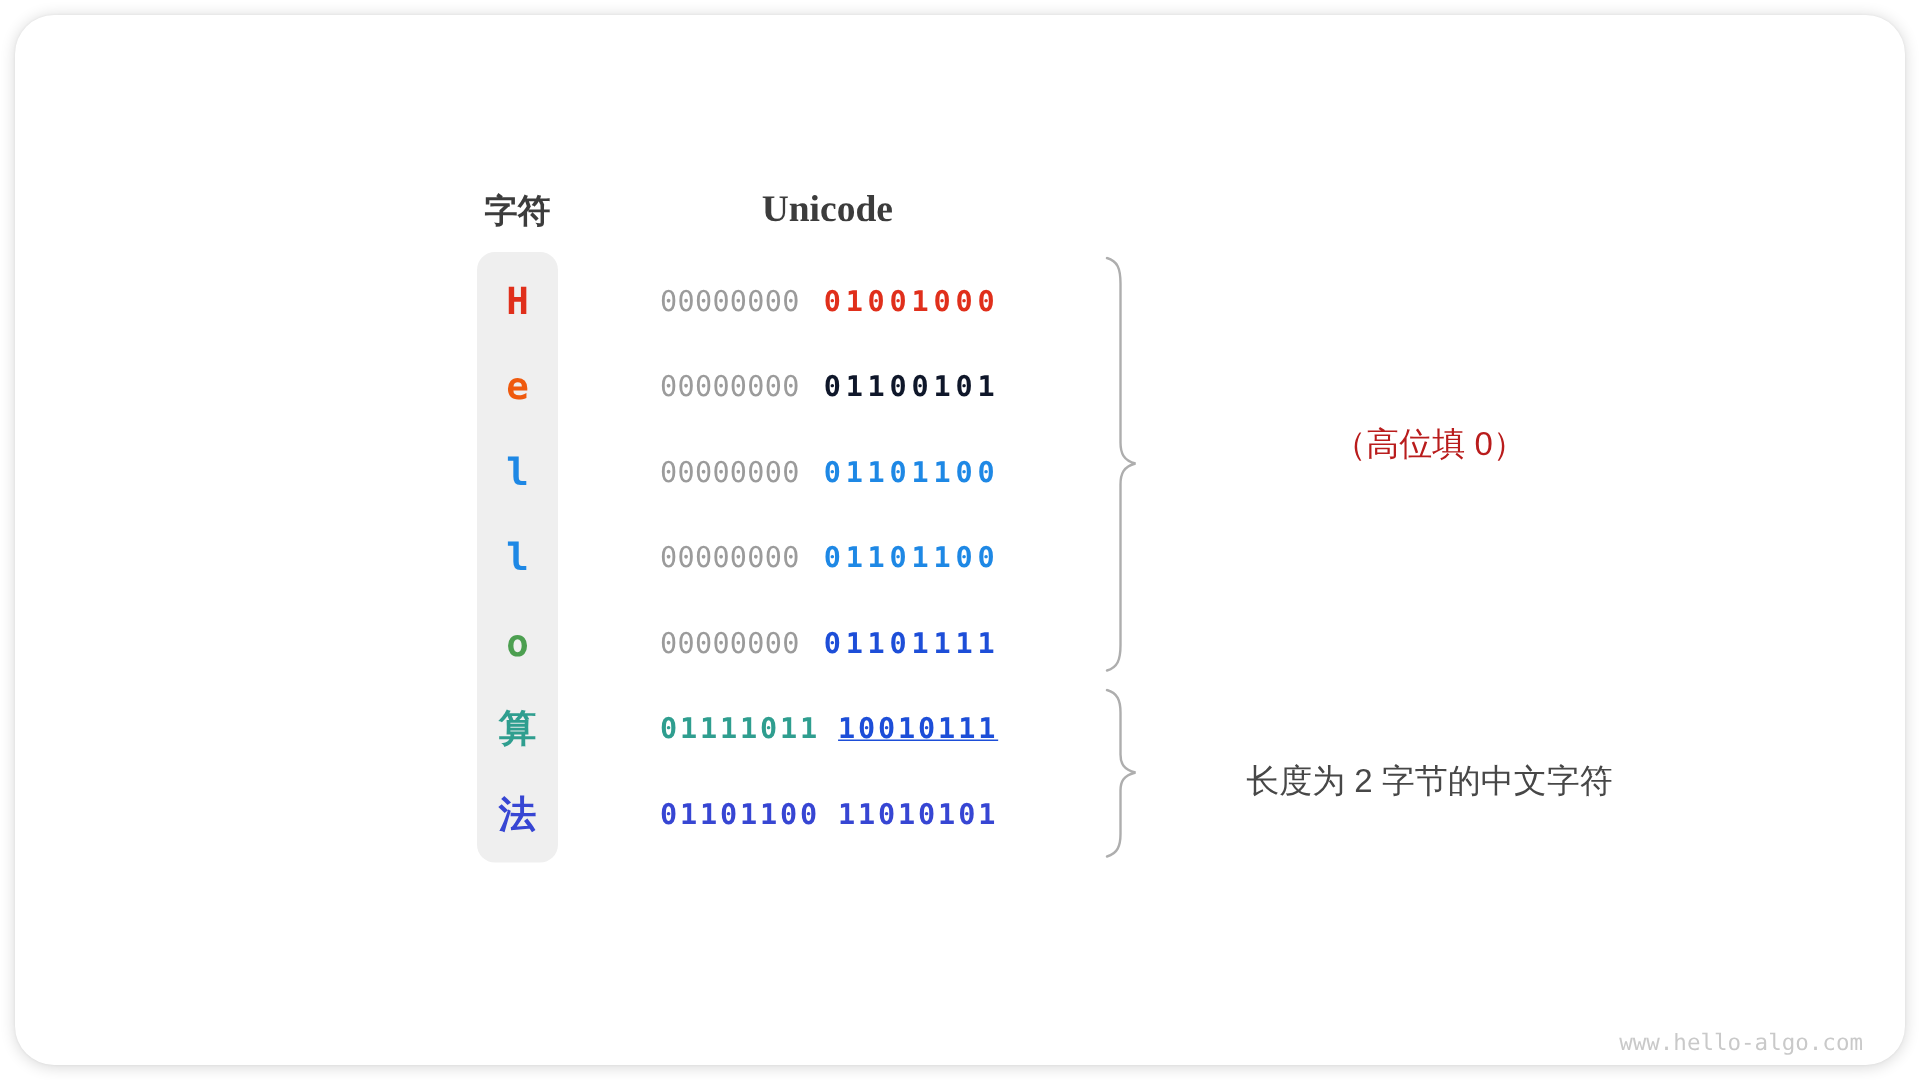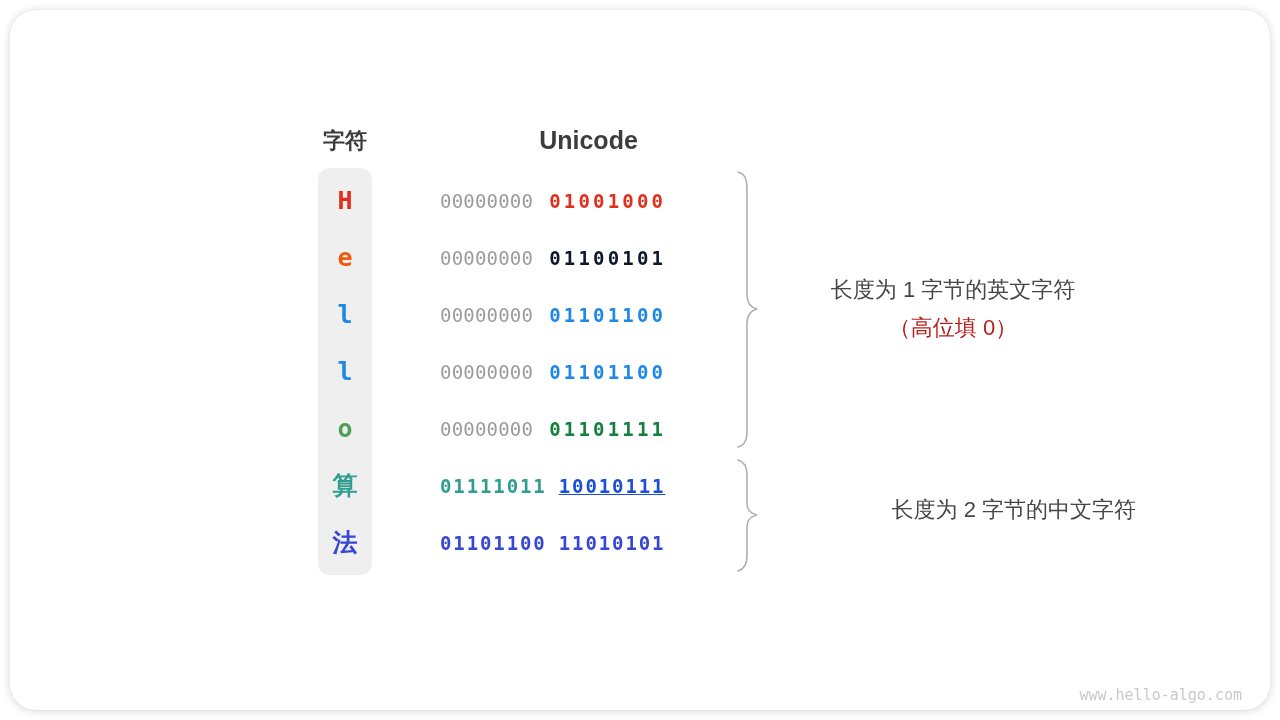--- a/index.html
+++ b/index.html
@@ -9,23 +9,23 @@
     background:#ffffff; border-radius:26px;
     box-shadow:0 1px 10px rgba(0,0,0,0.16), 0 0 2px rgba(0,0,0,0.06);
   }
   .abs{position:absolute;}
   
   .hdr-char{
     left:308px; top:117px; width:54px; height:28px; line-height:28px;
     text-align:center; font-size:22px; font-weight:bold; color:#3c3c3c;
   }
   .hdr-code{
-    left:476px; top:115px; width:205px; height:30px; line-height:30px;
+    left:439px; top:115px; width:205px; height:30px; line-height:30px;
     text-align:center; font-size:25px; font-weight:bold; color:#3c3c3c;
-    font-family:Liberation Sans, sans-serif;
+    font-family:Liberation Serif, serif;
   }
   
   .char-col{
     left:308px; top:158px; width:54px; height:407px;
     background:#efefef; border-radius:12px;
   }
   
   .char-cell{
     left:308px; width:54px; height:32px; line-height:32px; text-align:center;
     font-size:25px; font-weight:bold;
@@ -43,21 +43,21 @@
   
   .brace1{left:726px; top:161px;}
   .brace2{left:726px; top:449px;}
   
   .anno{
     left:760px; width:366px; text-align:center; color:#474747; font-size:22px;
   }
   .anno .line{height:32px; line-height:32px;}
   .anno1{top:264px;}
   .anno1 .sub{margin-top:6px; color:#b91c1c; font-weight:normal;}
-  .anno2{top:484px;text-align:right;}
+  .anno2{top:495px;}
   
   .watermark{
     right:28px; top:676px; font-size:15px; color:#c9c9c9;
     font-family:"DejaVu Sans Mono", monospace;
   }
 </style>
 </head>
 <body>
 
 <div class="card">
@@ -73,37 +73,36 @@
   <div class="abs char-cell t1" style="color: rgb(239, 90, 14);">e</div>
   <div class="abs bin-row t1"><span class="b1" style="color: rgb(155, 155, 155);">00000000</span><span class="b2" style="color: #0f172a;">01100101</span></div>
 
   <div class="abs char-cell t2" style="color: rgb(30, 136, 229);">l</div>
   <div class="abs bin-row t2"><span class="b1" style="color: rgb(155, 155, 155);">00000000</span><span class="b2" style="color: rgb(30, 136, 229);">01101100</span></div>
 
   <div class="abs char-cell t3" style="color: rgb(30, 136, 229);">l</div>
   <div class="abs bin-row t3"><span class="b1" style="color: rgb(155, 155, 155);">00000000</span><span class="b2" style="color: rgb(30, 136, 229);">01101100</span></div>
 
   <div class="abs char-cell t4" style="color: rgb(76, 159, 80);">o</div>
-  <div class="abs bin-row t4"><span class="b1" style="color: rgb(155, 155, 155);">00000000</span><span class="b2" style="color: #15803d;">01101111</span></div>
+  <div class="abs bin-row t4"><span class="b1" style="color: rgb(155, 155, 155);">00000000</span><span class="b2" style="color: #1d4ed8;">01101111</span></div>
 
   <div class="abs char-cell t5" style="color: rgb(47, 158, 143);">算</div>
   <div class="abs bin-row dbl t5"><span class="b1" style="color: rgb(47, 158, 143);">01111011</span><span class="b2" style="color: #1d4ed8; text-decoration: underline;">10010111</span></div>
 
   <div class="abs char-cell t6" style="color: rgb(55, 70, 211);">法</div>
   <div class="abs bin-row dbl t6"><span class="b1" style="color: rgb(55, 70, 211);">01101100</span><span class="b2" style="color: rgb(55, 70, 211);">11010101</span></div>
 
   <svg class="abs brace1" width="24" height="277" viewBox="0 0 24 277">
     <path d="M2,1 C9,3 11,8 11,18 L11,124 C11,131 13,136 21,138 C13,140 11,145 11,152 L11,259 C11,269 9,274 2,276" fill="none" stroke-width="1.6" stroke-linecap="round" style="stroke: rgb(174, 174, 174);"></path>
   </svg>
   <svg class="abs brace2" width="24" height="113" viewBox="0 0 24 113">
     <path d="M2,1 C9,3 11,8 11,16 L11,44 C11,50 13,54 21,56 C13,58 11,62 11,68 L11,97 C11,105 9,110 2,112" fill="none" stroke-width="1.6" stroke-linecap="round" style="stroke: rgb(174, 174, 174);"></path>
   </svg>
 
   <div class="abs anno anno1">
-    <div class="line">长度为 1 字节的英文字符</div>
     <div class="line sub">（高位填 0）</div>
   </div>
   <div class="abs anno anno2">
     <div class="line">长度为 2 字节的中文字符</div>
   </div>
 
   <div class="abs watermark">www.hello-algo.com</div>
 
 </div>
 

